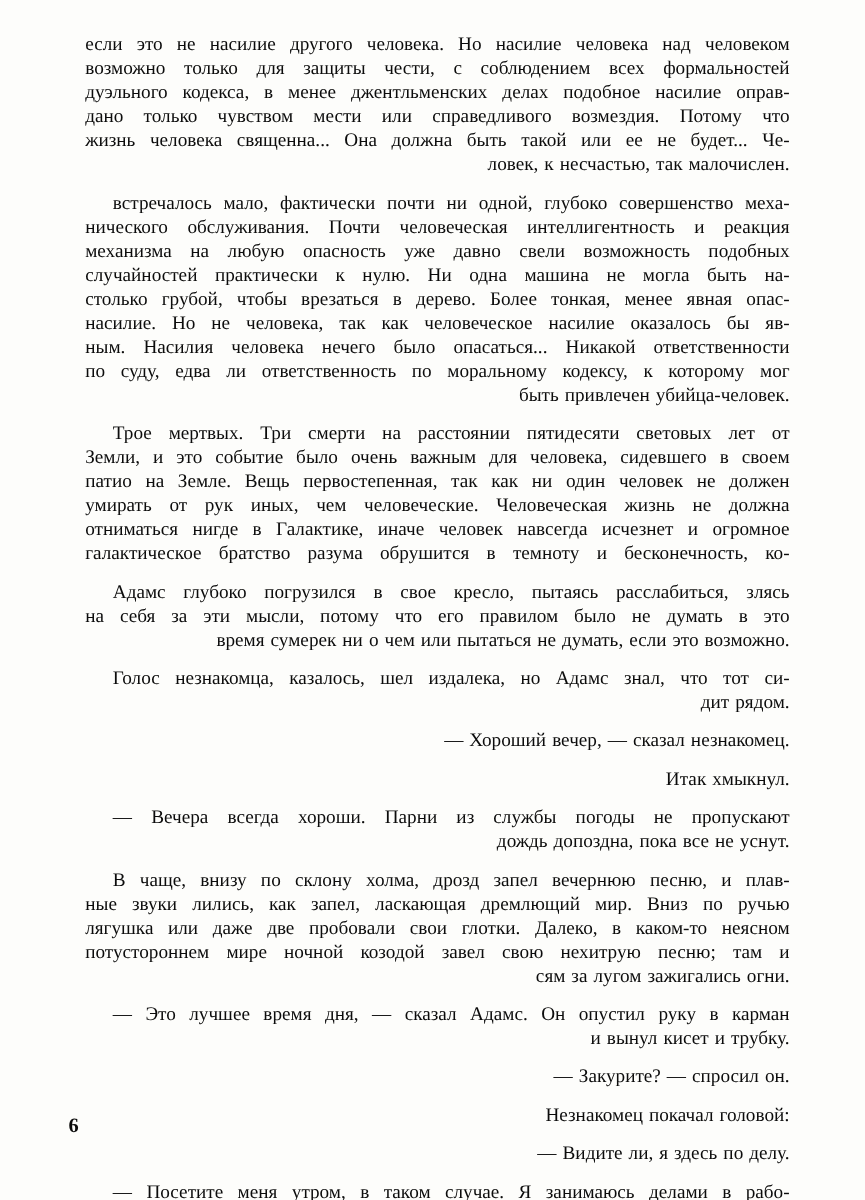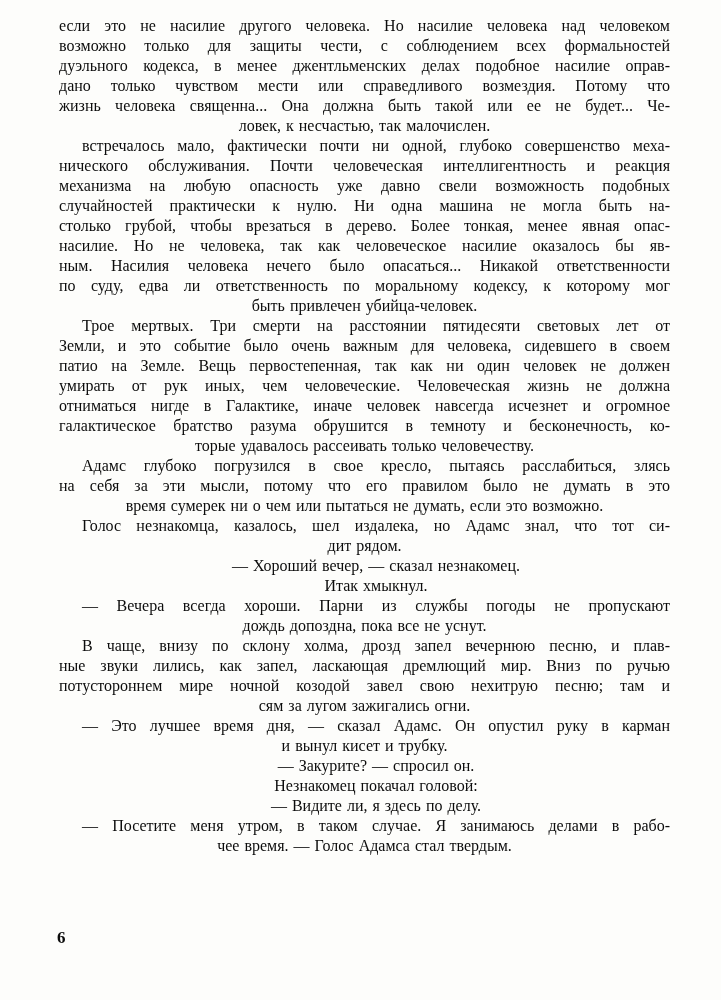--- a/index.html
+++ b/index.html
@@ -22,25 +22,25 @@
   }
   .text-block {
     position: absolute;
     top: 16px;
     left: 59px;
     width: 611px;
     font-size: 16px;
     line-height: 20px;
   }
   .para {
-    margin: 0;
+    margin: 12px;
     padding: 0;
   }
   .line {
-    text-align: center;
+    text-align: right;
     white-space: normal;
     word-spacing: 1px;
   }
   .line.just {
     text-align: justify;
     text-align-last: justify;
   }
   .para.indent .line:first-child {
     padding-left: 23px;
   }
@@ -77,21 +77,20 @@
         <div class="line just">по суду, едва ли ответственность по моральному кодексу, к которому мог</div>
         <div class="line">быть привлечен убийца-человек.</div>
       </div>
       <div class="para indent">
         <div class="line just">Трое мертвых. Три смерти на расстоянии пятидесяти световых лет от</div>
         <div class="line just">Земли, и это событие было очень важным для человека, сидевшего в своем</div>
         <div class="line just">патио на Земле. Вещь первостепенная, так как ни один человек не должен</div>
         <div class="line just">умирать от рук иных, чем человеческие. Человеческая жизнь не должна</div>
         <div class="line just">отниматься нигде в Галактике, иначе человек навсегда исчезнет и огромное</div>
         <div class="line just">галактическое братство разума обрушится в темноту и бесконечность, ко-</div>
-        <div class="line">торые удавалось рассеивать только человечеству.</div>
       </div>
       <div class="para indent">
         <div class="line just">Адамс глубоко погрузился в свое кресло, пытаясь расслабиться, злясь</div>
         <div class="line just">на себя за эти мысли, потому что его правилом было не думать в это</div>
         <div class="line">время сумерек ни о чем или пытаться не думать, если это возможно.</div>
       </div>
       <div class="para indent">
         <div class="line just">Голос незнакомца, казалось, шел издалека, но Адамс знал, что тот си-</div>
         <div class="line">дит рядом.</div>
       </div>
@@ -101,20 +100,21 @@
       <div class="para indent">
         <div class="line">Итак хмыкнул.</div>
       </div>
       <div class="para indent">
         <div class="line just">— Вечера всегда хороши. Парни из службы погоды не пропускают</div>
         <div class="line">дождь допоздна, пока все не уснут.</div>
       </div>
       <div class="para indent">
         <div class="line just">В чаще, внизу по склону холма, дрозд  запел вечернюю песню, и плав-</div>
         <div class="line just">ные звуки лились, как запел, ласкающая дремлющий мир. Вниз по ручью</div>
+        <div class="line just">лягушка или даже две пробовали свои глотки. Далеко, в каком-то неясном</div>
         <div class="line just">потустороннем мире ночной козодой завел свою нехитрую песню; там и</div>
         <div class="line">сям за лугом зажигались огни.</div>
       </div>
       <div class="para indent">
         <div class="line just">— Это лучшее время дня, — сказал Адамс. Он опустил руку в карман</div>
         <div class="line">и вынул кисет и трубку.</div>
       </div>
       <div class="para indent">
         <div class="line">— Закурите? — спросил он.</div>
       </div>

